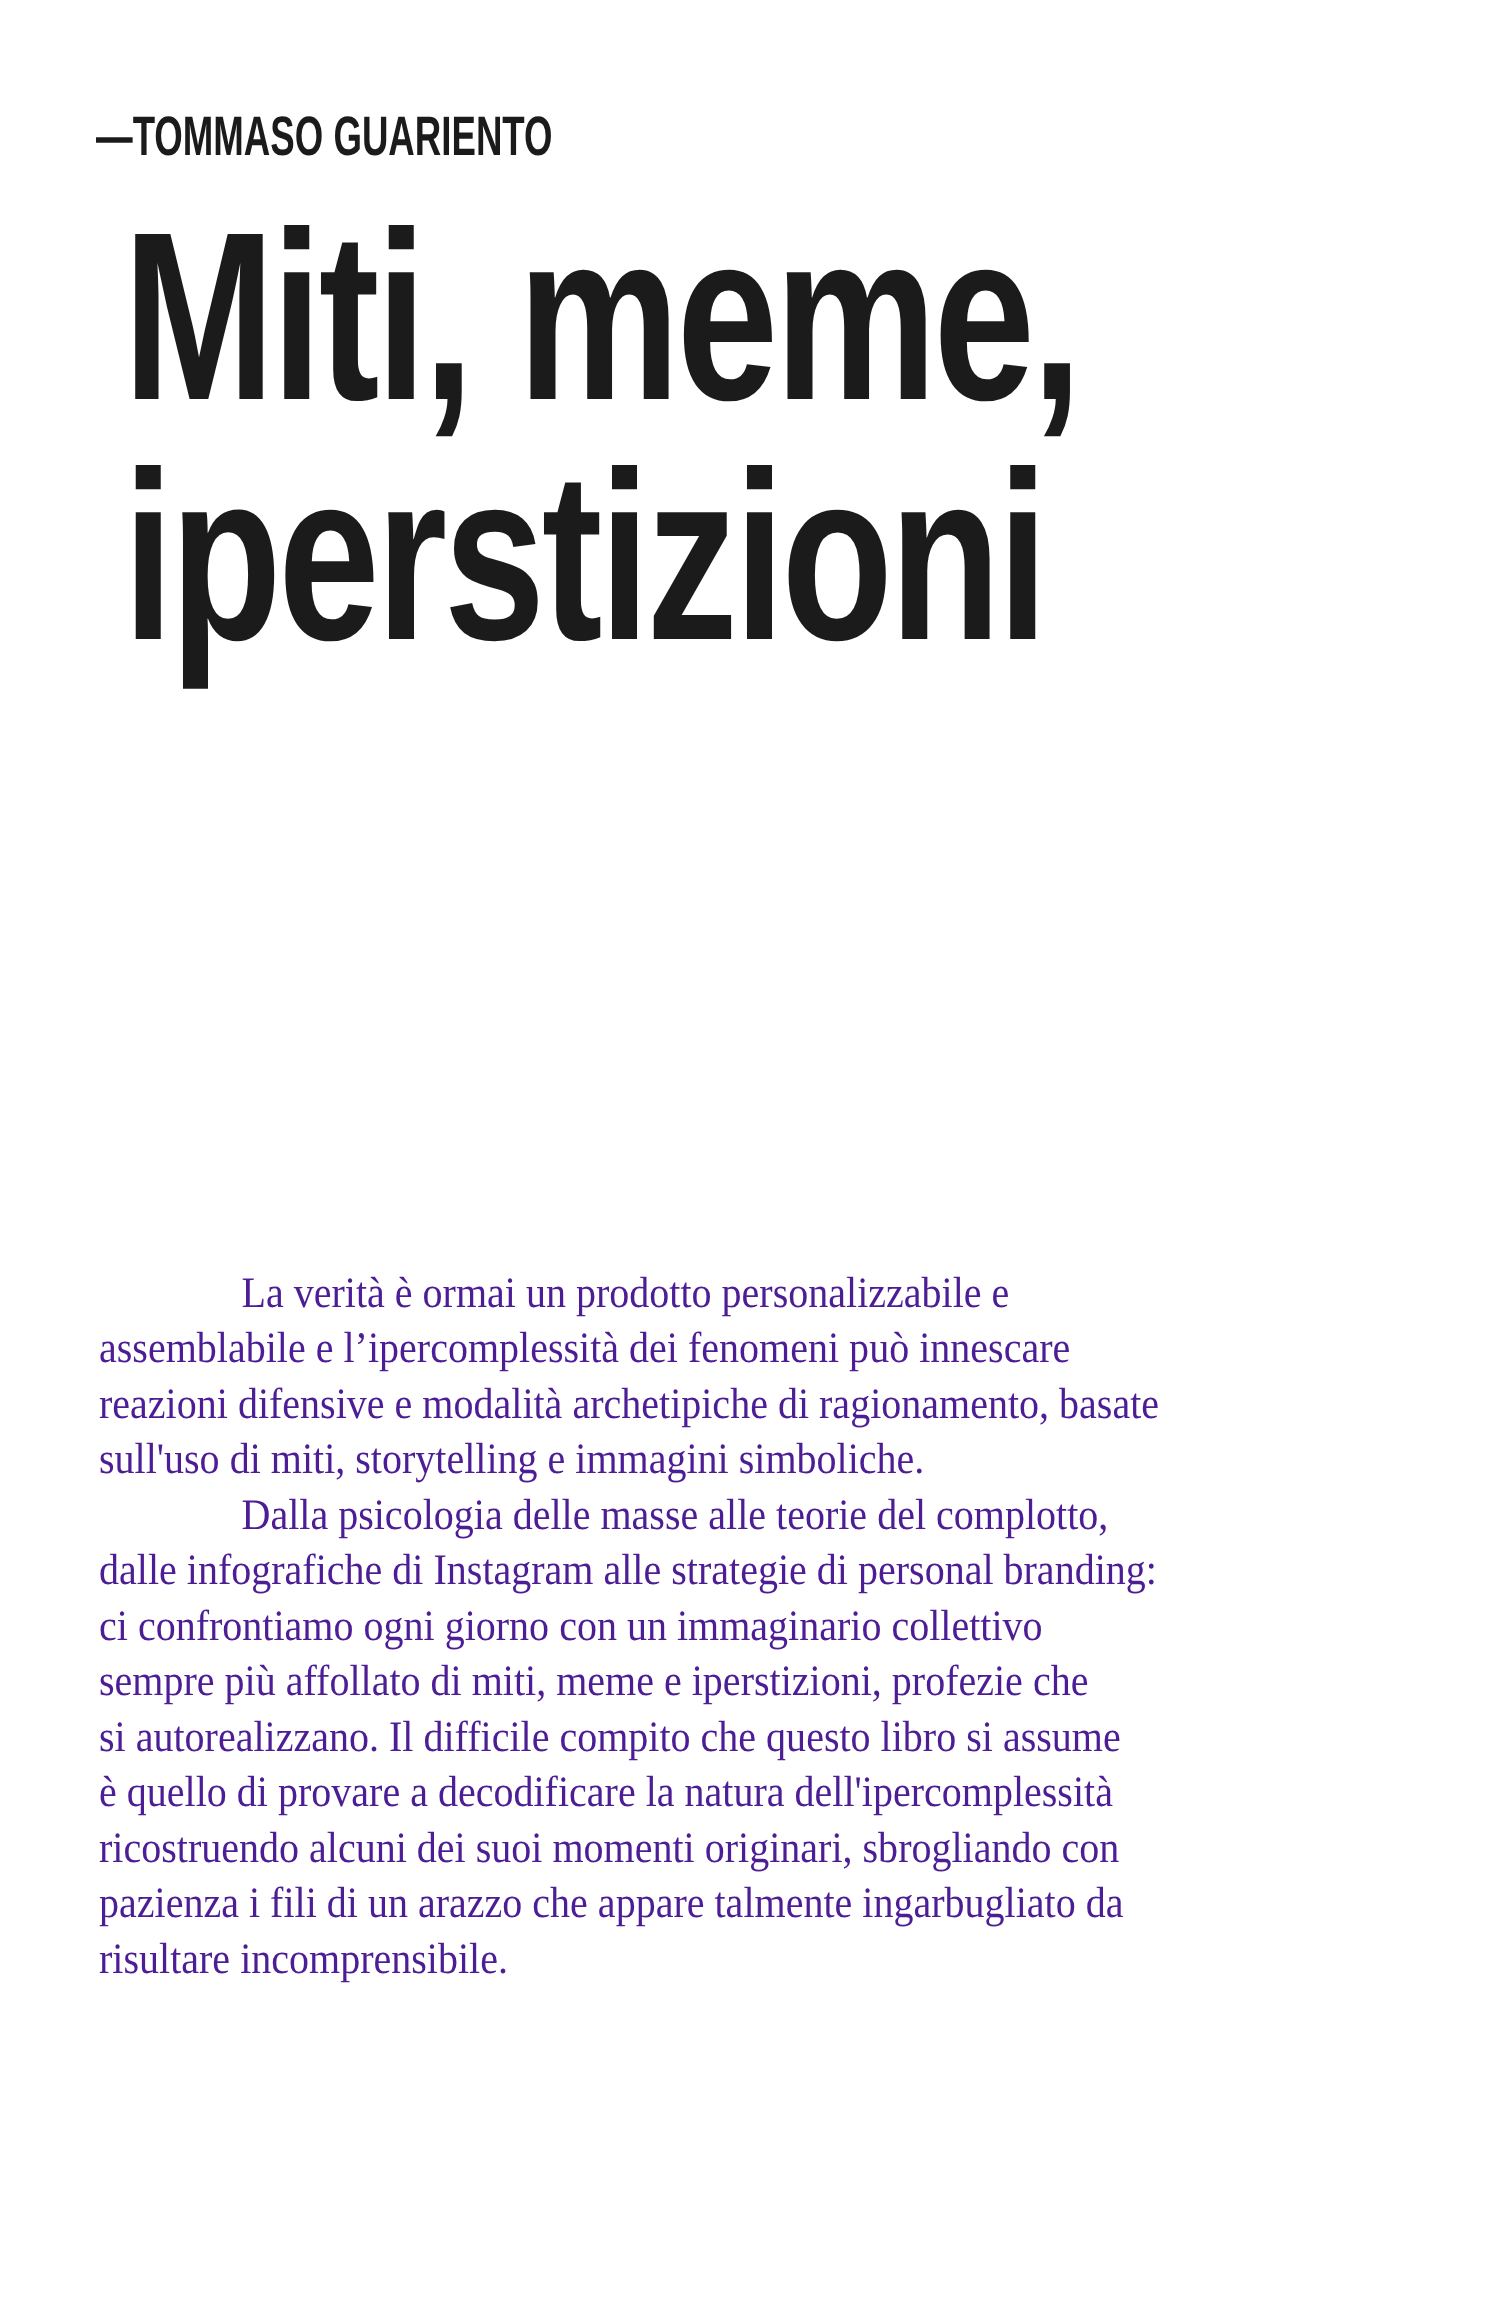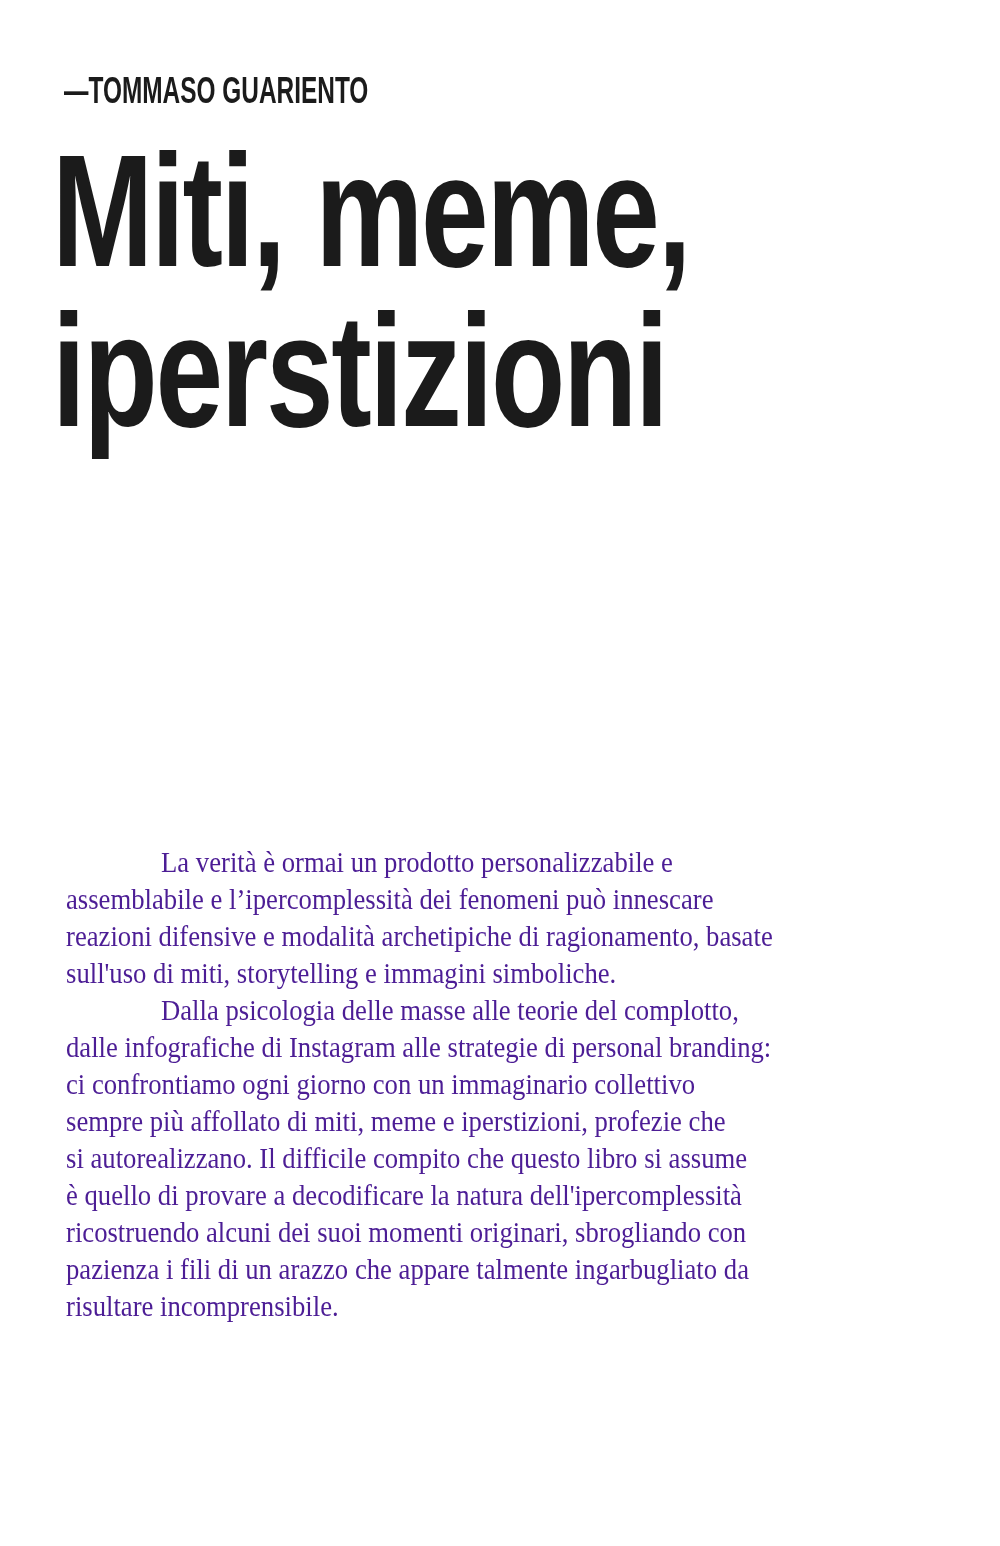--- a/index.html
+++ b/index.html
@@ -28,21 +28,21 @@
     letter-spacing: 0px;
     white-space: nowrap;
     transform: scaleX(0.66);
     transform-origin: left top;
     color: #1b1b1b;
   }
 
   
   .title {
     position: absolute;
-    left: 52px;
+    left: 82px;
     top: 131px;
     font-family: "Liberation Sans", sans-serif;
     font-weight: 700;
     font-size: 160px;
     line-height: 160px;
     letter-spacing: -3px;
     color: #1b1b1b;
   }
   .title-line {
     white-space: nowrap;

